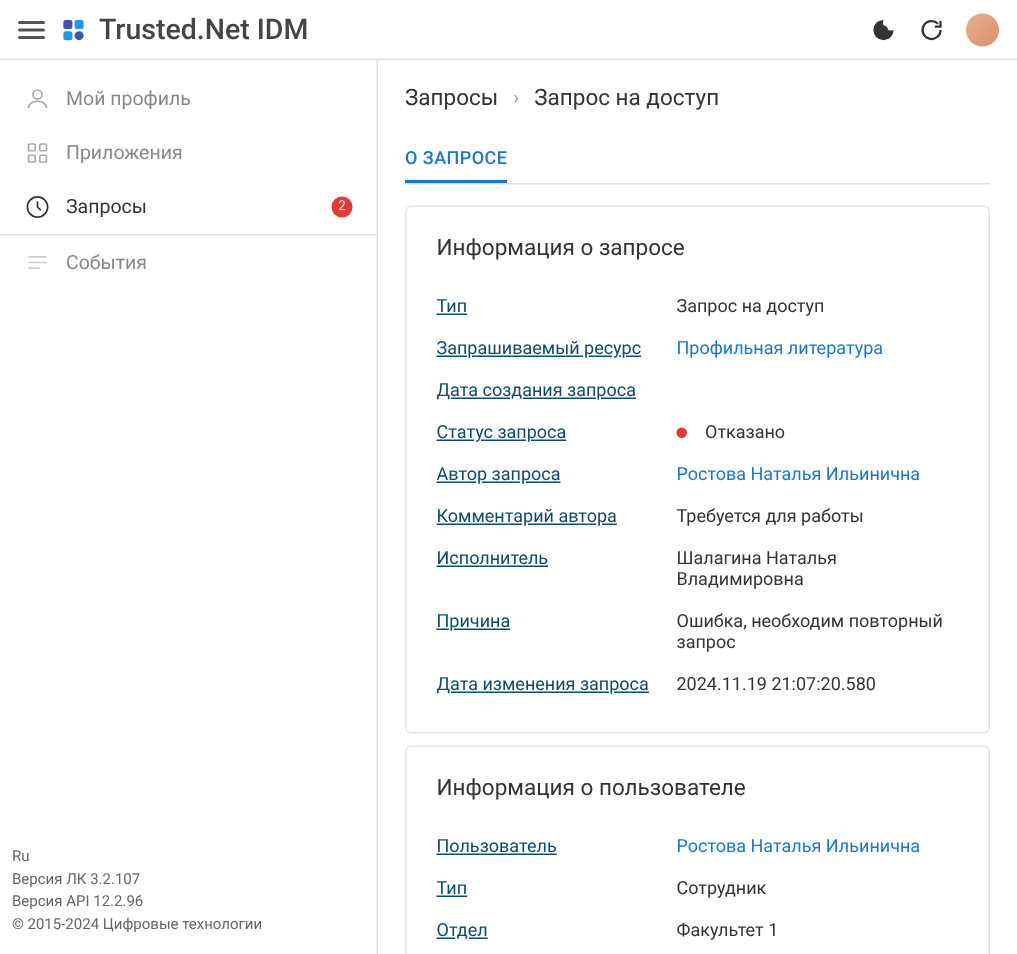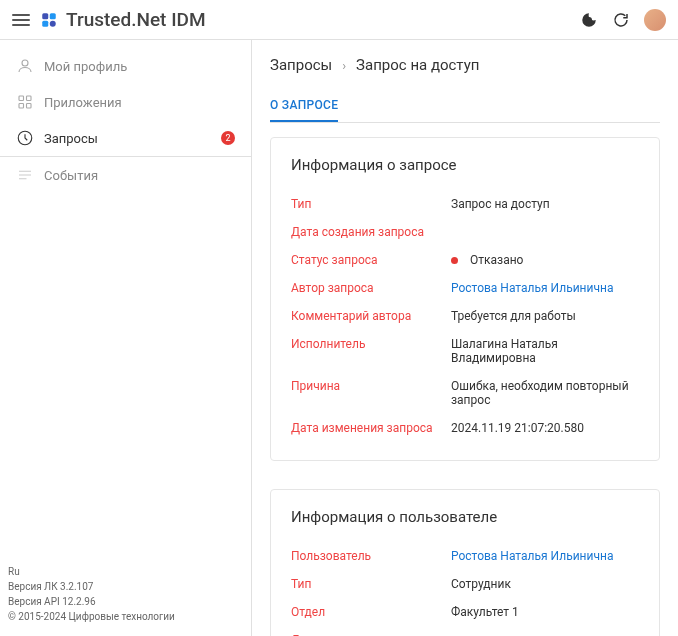--- a/index.html
+++ b/index.html
@@ -17,24 +17,24 @@
 .nav-item { display: flex; align-items: center; padding: 9px 16px; cursor: pointer; color: #888; font-size: 13px; position: relative; }
 .nav-item.active { color: #333; border-bottom: 1px solid #e0e0e0; }
 .nav-icon { width: 18px; height: 18px; margin-right: 10px; flex-shrink: 0; }
 .badge { width: 14px; height: 14px; background: #e53935; border-radius: 50%; color: #fff; font-size: 9px; display: flex; align-items: center; justify-content: center; position: absolute; right: 16px; }
 .sidebar-footer { margin-top: auto; padding: 10px 8px 12px; font-size: 10px; color: #666; line-height: 1.5; }
 .main { flex: 1; overflow-y: auto; padding: 16px 18px 20px; }
 .breadcrumb { display: flex; align-items: center; gap: 10px; font-size: 15px; color: #333; margin-bottom: 16px; }
 .bc-sep { color: #999; font-size: 13px; }
 .tabs { border-bottom: 1px solid #e0e0e0; margin-bottom: 14px; }
 .tab { display: inline-block; padding: 8px 0; margin-right: 20px; font-size: 12px; font-weight: 500; letter-spacing: 0.3px; color: #1976d2; border-bottom: 2px solid #1976d2; cursor: pointer; }
-.card { border: 1px solid #e5e5e5; border-radius: 4px; padding: 18px 20px; margin-bottom: 28px; }
+.card { border: 1px solid #e5e5e5; border-radius: 4px; padding: 18px 20px; margin-bottom: 8px; }
 .card-title { font-size: 15px; font-weight: 400; color: #333; margin-bottom: 16px; }
 .row { display: flex; padding: 7px 0; font-size: 12px; }
-.row-label { width: 160px; color: #ef4444; flex-shrink: 0; }
+.row-label { width: 160px; color: #0c4a6e; flex-shrink: 0; text-decoration: underline; }
 .row-value { color: #333; }
 .link { color: #1976d2; cursor: pointer; }
 .status { display: flex; align-items: center; gap: 12px; }
 .status-dot { width: 7px; height: 7px; border-radius: 50%; background: #e53935; }
 </style>
 </head>
 <body>
 
 <div class="topbar">
   <div class="hamburger">
@@ -112,20 +112,24 @@
       <div class="tab">О ЗАПРОСЕ</div>
     </div>
 
     <div class="card">
       <div class="card-title">Информация о запросе</div>
       <div class="row">
           <div class="row-label">Тип</div>
           <div class="row-value">Запрос на доступ</div>
         </div>
       <div class="row">
+          <div class="row-label">Запрашиваемый ресурс</div>
+          <div class="row-value link">Профильная литература</div>
+        </div>
+      <div class="row">
           <div class="row-label">Дата создания запроса</div>
         </div>
       <div class="row">
           <div class="row-label">Статус запроса</div>
           <div class="row-value status">
             <span class="status-dot"></span>
             <span>Отказано</span>
           </div>
         </div>
       <div class="row">

